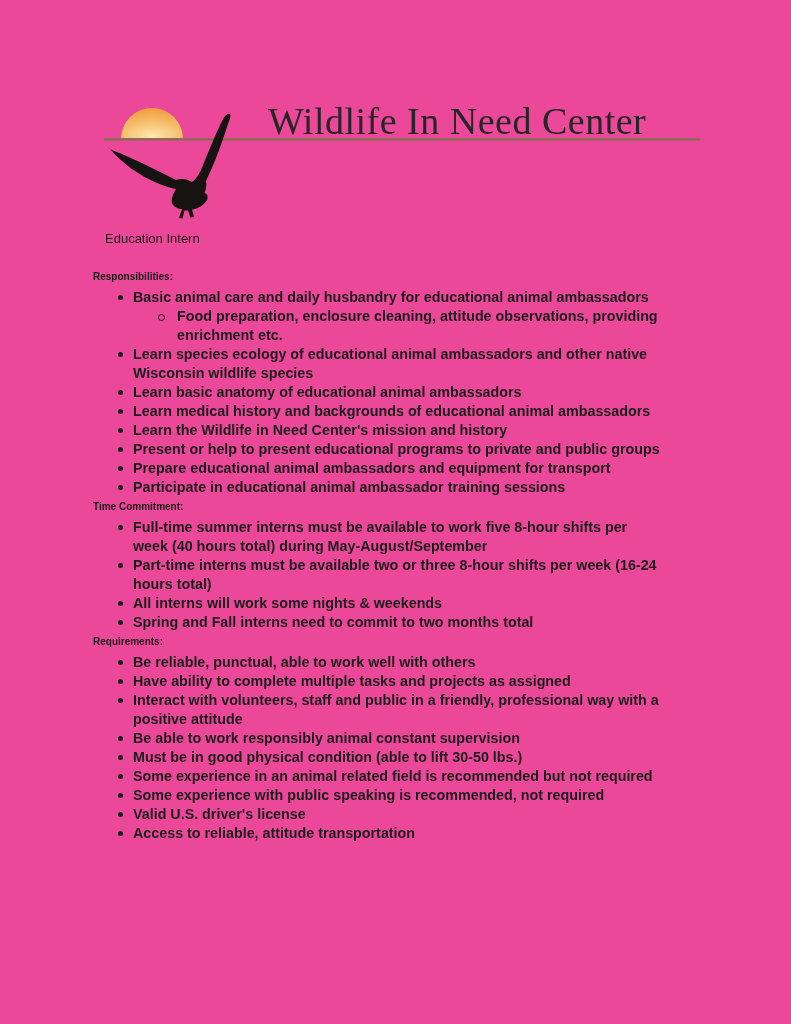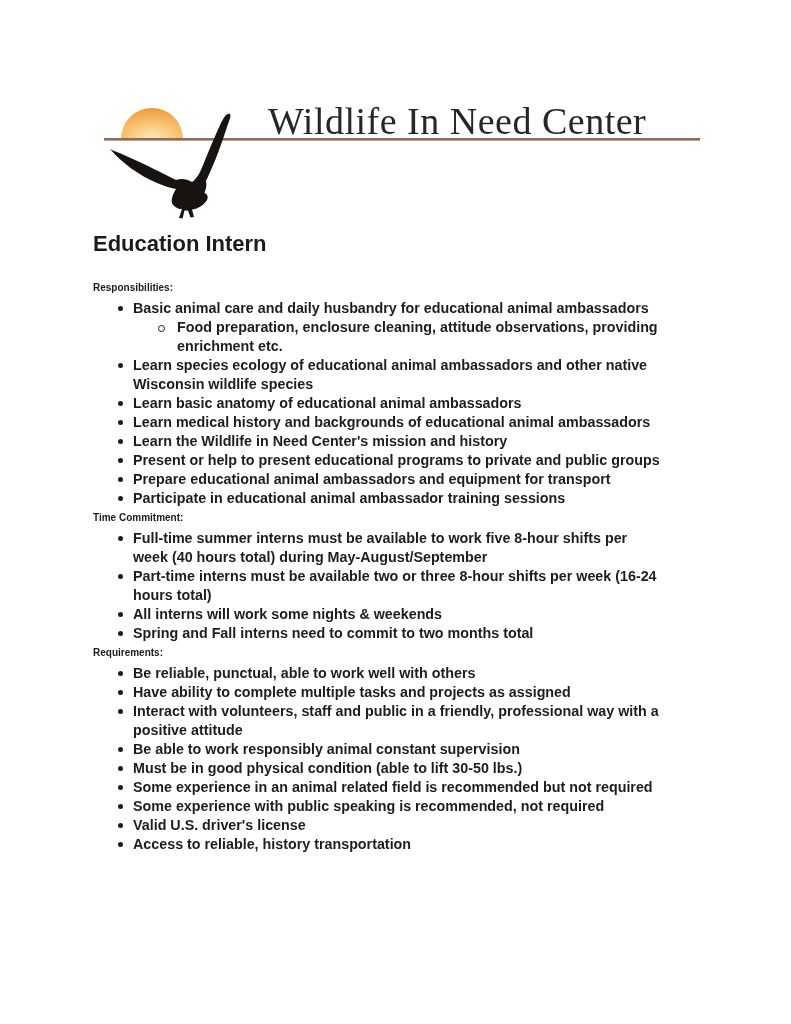--- a/index.html
+++ b/index.html
@@ -1,19 +1,19 @@
 <!DOCTYPE html>
 <html><head>
 <meta charset="utf-8">
 <style>
   html,body{margin:0;padding:0;background:#e8e8e8;}
   .page{
     position:relative;
     width:791px;height:1024px;
-    background:#ffffff;
+    background:#ec4899;
     margin:0 auto;
     overflow:hidden;
     font-family:"Liberation Sans", sans-serif;
     color:#1d1d1d;
   }
   .logo-svg{position:absolute;left:0;top:0;width:791px;height:240px;display:block;}
   .brand-title{
     position:absolute;
     left:268px;top:99px;
     font-family:"Liberation Serif", serif;
@@ -22,23 +22,23 @@
     letter-spacing:0.5px;
     color:#262626;
     white-space:nowrap;
   }
   .content{
     position:absolute;
     left:93px;top:231px;
     width:600px;
   }
   .job-title{
-    font-size:22px;
-    font-weight:bold;
-    margin:0 0 21px 0;
+    font-size:13px;
+    font-weight:normal;
+    margin:0 0 21px 12px;
     color:#1b1b1b;
   }
   .doc-section h2{
     font-size:10px;
     font-weight:bold;
     margin:0 0 2px 0;
     line-height:19px;
     color:#1b1b1b;
   }
   .doc-section + .doc-section{}
@@ -140,19 +140,19 @@
           <h2>Requirements:</h2>
           <ul>
             <li>Be reliable, punctual, able to work well with others</li>
             <li>Have ability to complete multiple tasks and projects as assigned</li>
             <li>Interact with volunteers, staff and public in a friendly, professional way with a positive attitude</li>
             <li>Be able to work responsibly animal constant supervision</li>
             <li>Must be in good physical condition (able to lift 30-50 lbs.)</li>
             <li>Some experience in an animal related field is recommended but not required</li>
             <li>Some experience with public speaking is recommended, not required</li>
             <li>Valid U.S. driver's license</li>
-            <li>Access to reliable, history transportation</li>
+            <li>Access to reliable, attitude transportation</li>
           </ul>
         </section>
       </div>
   </div>
 
 </div>
 
 </body></html>

